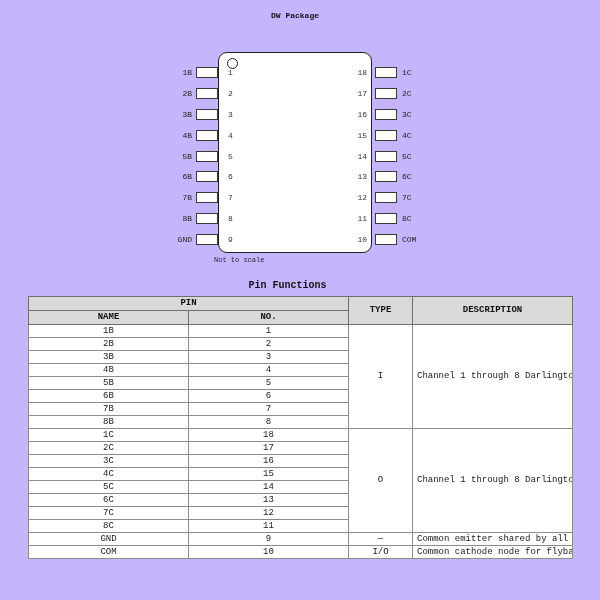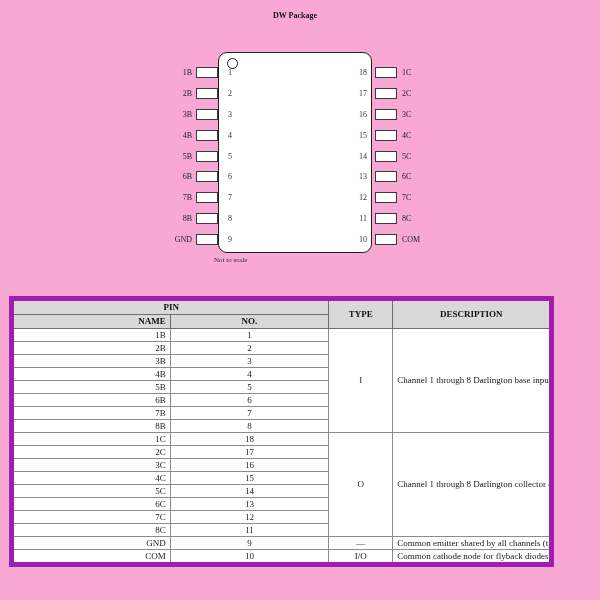--- a/index.html
+++ b/index.html
@@ -1,18 +1,18 @@
 <!DOCTYPE html>
 <html><head>
 <meta charset="utf-8">
 <style>
   html, body { margin:0; padding:0; background:#ffffff; }
   .canvas {
-    position:relative; width:600px; height:600px; background:#f9a8d4;
-    font-family:Liberation Serif, serif; color:#1a1a1a;
+    position:relative; width:600px; height:600px; background:#c4b5fd;
+    font-family:Liberation Mono, monospace; color:#1a1a1a;
     overflow:hidden;
   }
 
   
   .pkg-header {
     position:absolute; left:145px; top:11px; width:300px;
     text-align:center; font-weight:bold; font-size:8px; line-height:9.5px;
     color:#111;
   }
   .chip-body {
@@ -40,37 +40,37 @@
   .not-to-scale {
     position:absolute; left:214px; top:256px; font-size:7px; color:#2a2a2a;
   }
 
   
   .table-title {
     position:absolute; left:15px; top:280px; width:545px;
     text-align:center; font-weight:bold; font-size:10px; color:#111;
   }
   table.pin-table {
-    position:absolute; left:9px; top:296px; width:545px;
+    position:absolute; left:28px; top:296px; width:545px;
     border-collapse:collapse; font-size:9px; table-layout:fixed;
-    border:5px solid #a21caf;
+    border:1px solid #a21caf;
   }
   .pin-table th, .pin-table td {
     border:1px solid #8c8c8c; padding:0 4px; line-height:1;
     overflow:hidden; white-space:nowrap;
   }
   .pin-table th {
     background:#d9d9d9; font-weight:bold; height:13px; color:#111;
     border-color:#6e6e6e;
   }
   .pin-table td { height:12px; background:#ffffff; }
   .col-name { width:55px; }
   .col-no   { width:53px; }
   .col-type { width:55px; }
-  th.h-left, td.a-left { text-align:right; }
+  th.h-left, td.a-left { text-align:center; }
   th.h-center, td.a-center { text-align:center; }
 </style>
 </head>
 <body>
 
 <div class="canvas">
 
   <div class="pkg-header">
     <div>DW Package</div>
   </div>
@@ -157,20 +157,21 @@
         <span class="pin-num-left">9</span>
         <span class="pin-spacer"></span>
         <span class="pin-num-right">10</span>
         <span class="pin-stub"></span>
         <span class="pin-right-label">COM</span>
       </div>
     </div>
 
   <div class="not-to-scale">Not to scale</div>
 
+  <div class="table-title">Pin Functions</div>
 
   <table class="pin-table">
     <thead>
       <tr>
         <th class="h-center" colspan="2">PIN</th>
         <th class="h-center col-type" rowspan="2">TYPE</th>
         <th class="h-center" rowspan="2">DESCRIPTION</th>
       </tr>
       <tr>
         <th class="h-left col-name">NAME</th>

